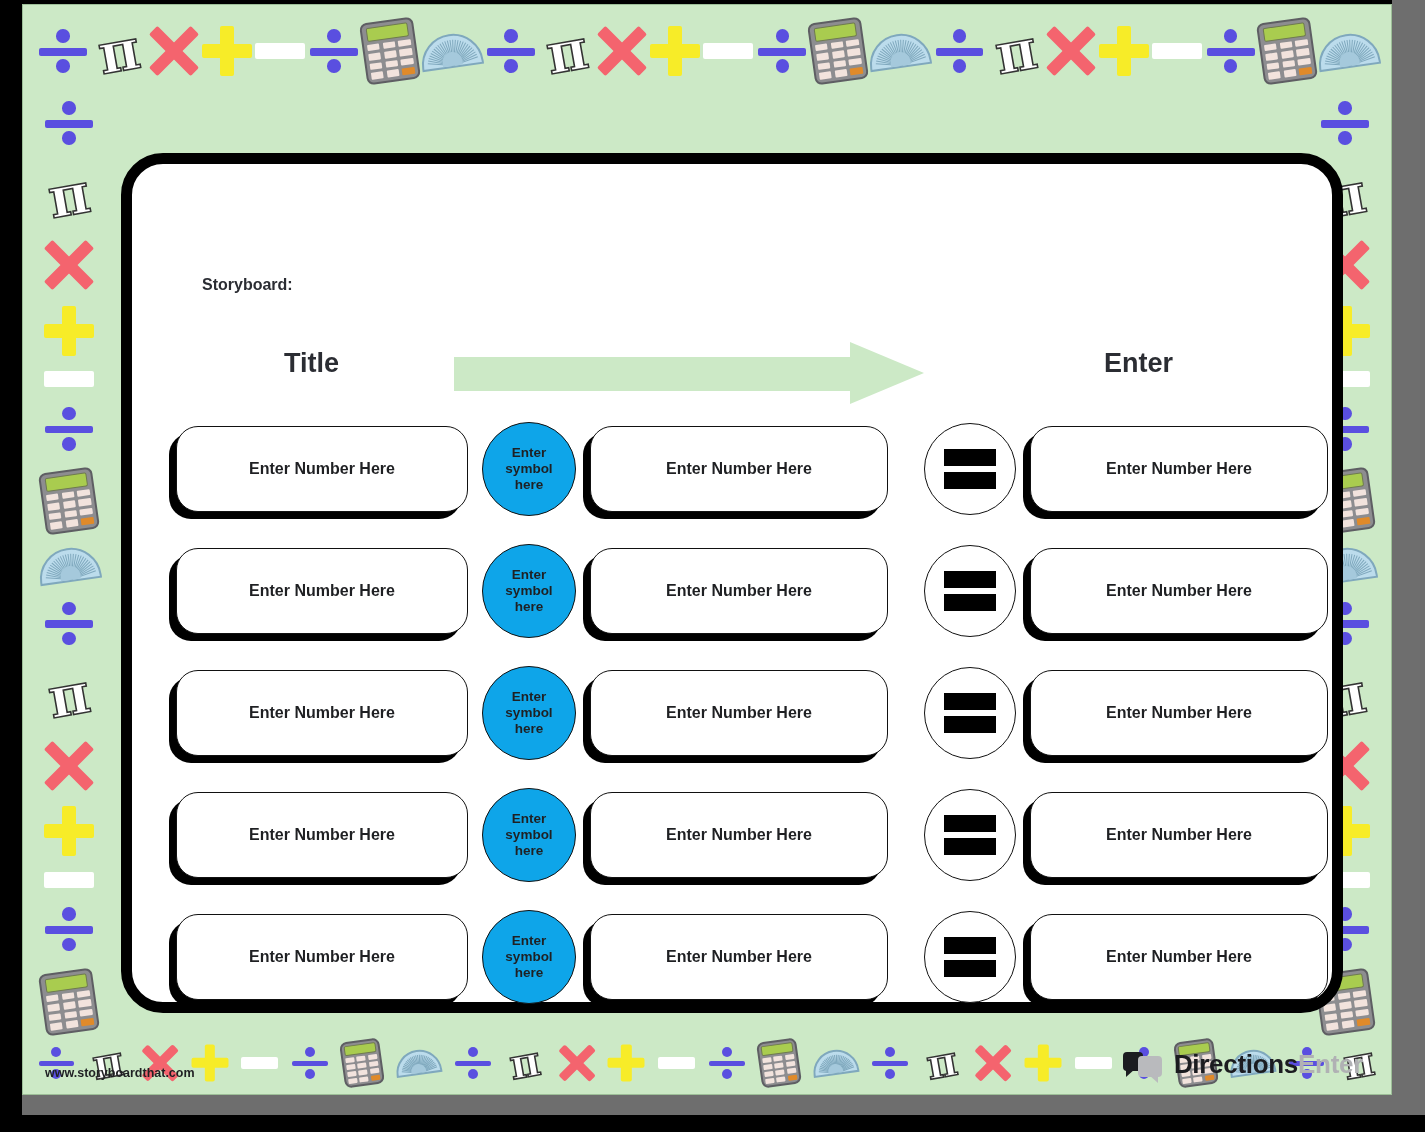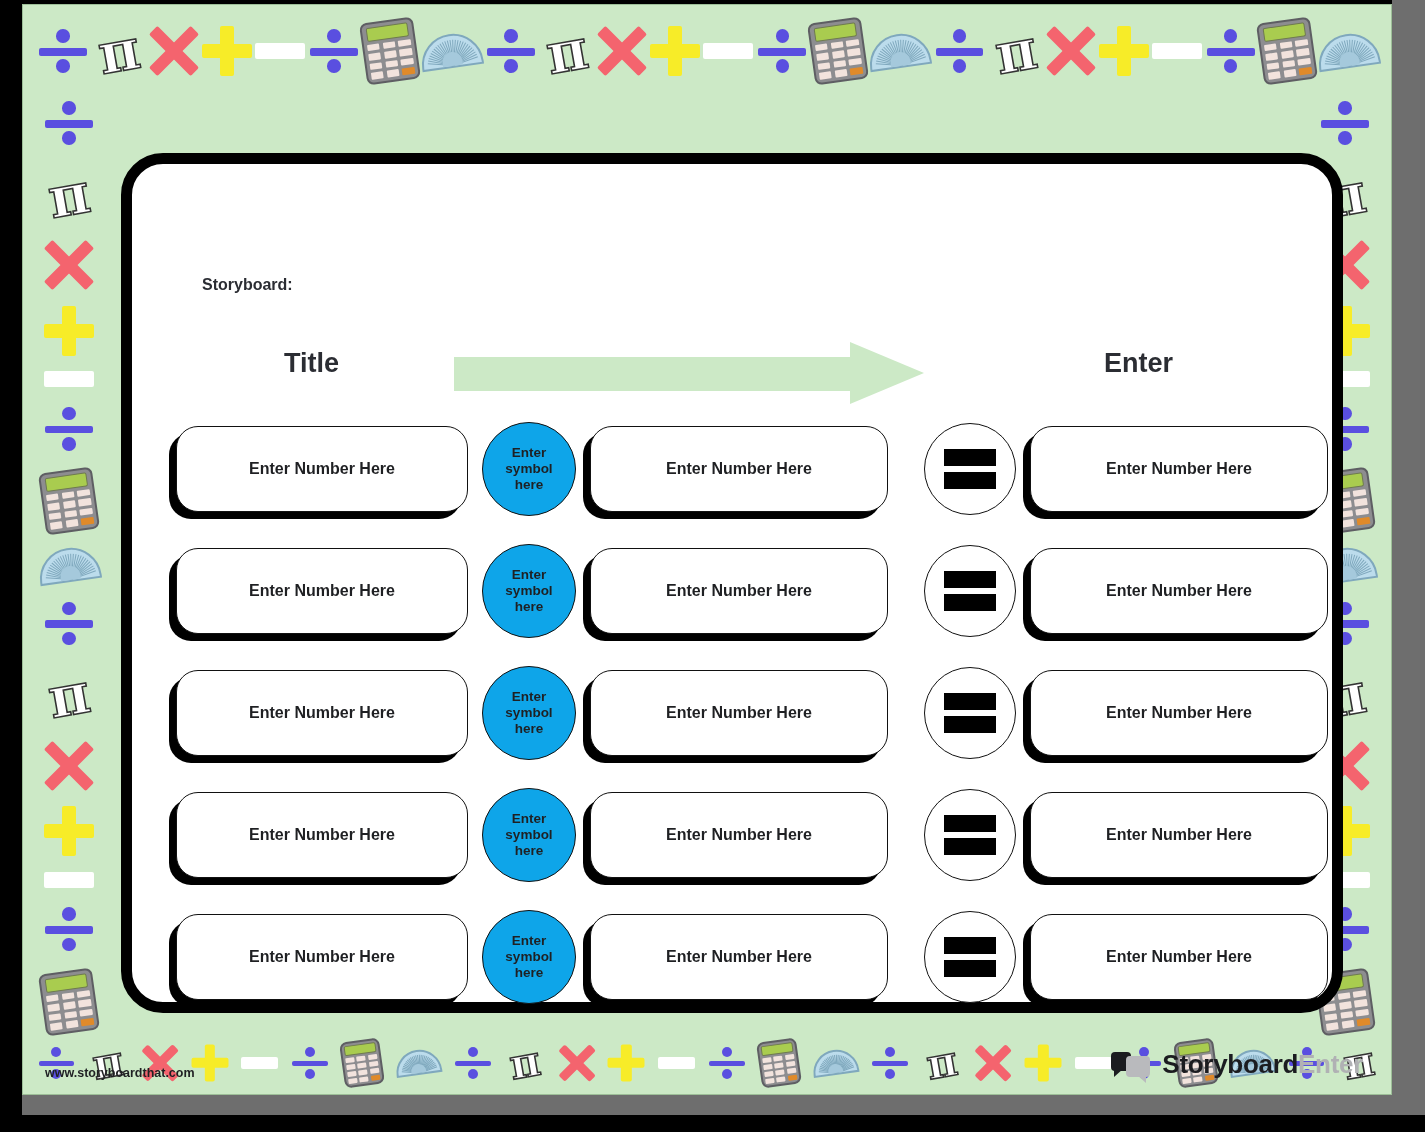--- a/index.html
+++ b/index.html
@@ -1081,18 +1081,18 @@
     </div>
 
     <div class="site-url">www.storyboardthat.com</div>
 
     <div class="logo">
       <span class="logo-mark">
         <span class="b1"></span>
           <span class="b2"></span>
       </span>
       <span class="logo-text">
-        <span class="dark">Storyboard</span><span class="gray">Enter</span>
+        <span class="dark">Directions</span><span class="gray">Enter</span>
       </span>
     </div>
 
   </div>
 </div>
 
 </body></html>

